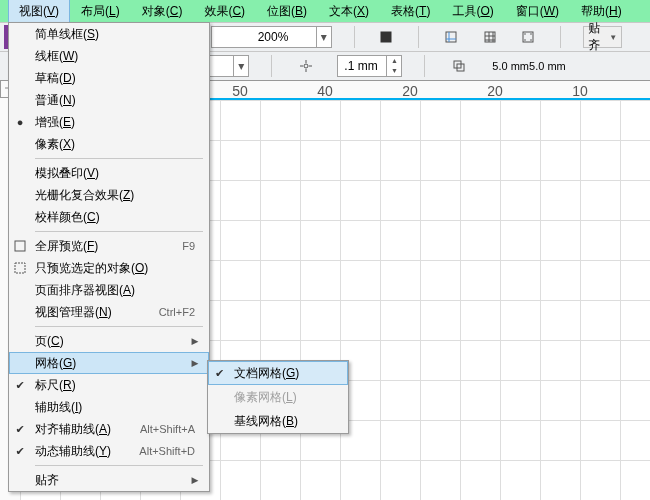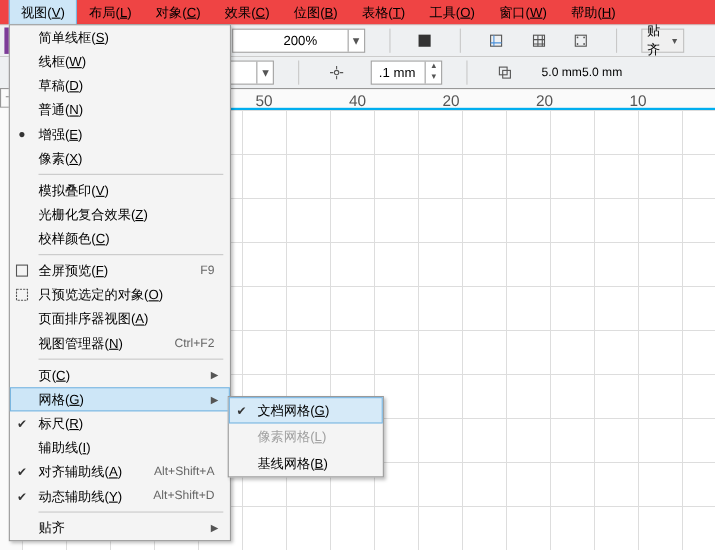--- a/index.html
+++ b/index.html
@@ -1,17 +1,17 @@
 <!DOCTYPE html>
 <html><head>
 <meta charset="utf-8">
 <style>
   html, body { margin:0; padding:0; font-family:"Microsoft YaHei","SimSun",sans-serif; font-size:12px; background:#f0f0f0; color:#000; }
   #app { width:650px; height:500px; position:relative; overflow:hidden; background:#fff; }
-  .menubar { height:22px; background:#ef4444; border-bottom:1px solid #c8c8c8; display:flex; align-items:center; padding-left:8px; gap:0; }
+  .menubar { height:22px; background:#86efac; border-bottom:1px solid #c8c8c8; display:flex; align-items:center; padding-left:8px; gap:0; }
   .menuitem { padding:2px 10px; height:18px; line-height:18px; border:1px solid transparent; }
   .menuitem.active { background:#cde6f7; border:1px solid #7ab6e0; }
   .menuitem u { text-decoration:underline; }
   .toolbar { height:28px; background:#eef0f2; border-bottom:1px solid #c8c8c8; display:flex; align-items:center; padding:0 4px; gap:19px; position:relative; }
   .tbtn { width:22px; height:22px; display:inline-flex; align-items:center; justify-content:center; border:1px solid transparent; background:#eef0f2; color:#333; }
   .vsep { width:1px; height:22px; background:#c8c8c8; margin:0 3px; }
   .zoomsel { display:inline-flex; align-items:center; border:1px solid #a0a0a0; background:#fff; height:20px; }
   .zoomsel .val { padding:0 18px 0 6px; min-width:40px;margin-left:40px; }
   .zoomsel .dd { width:14px; height:20px; display:flex; align-items:center; justify-content:center; border-left:1px solid #a0a0a0; color:#555; }
   .seclabel { padding:0 4px; }
@@ -53,20 +53,21 @@
 </head>
 <body>
 
 <div id="app">
   <div class="menubar" id="menubar">
       <div class="menuitem active">视图(<u>V</u>)</div>
       <div class="menuitem">布局(<u>L</u>)</div>
       <div class="menuitem">对象(<u>C</u>)</div>
       <div class="menuitem">效果(<u>C</u>)</div>
       <div class="menuitem">位图(<u>B</u>)</div>
+      <div class="menuitem">文本(<u>X</u>)</div>
       <div class="menuitem">表格(<u>T</u>)</div>
       <div class="menuitem">工具(<u>O</u>)</div>
       <div class="menuitem">窗口(<u>W</u>)</div>
       <div class="menuitem">帮助(<u>H</u>)</div>
     </div>
 
   <div class="toolbar" style="justify-content:flex-end;">
     <div class="tbtn" style="background:#7d3c98;color:#fff;">
       <svg width="12" height="12" viewBox="0 0 12 12">
           <path d="M2 6 L6 2 L10 6 M6 2 V12" stroke="#fff" stroke-width="1.5" fill="none"></path>

